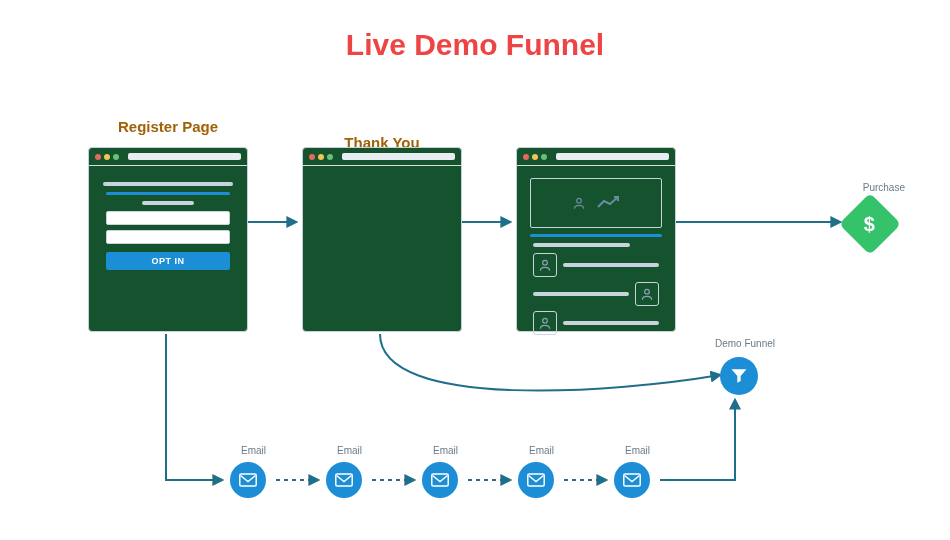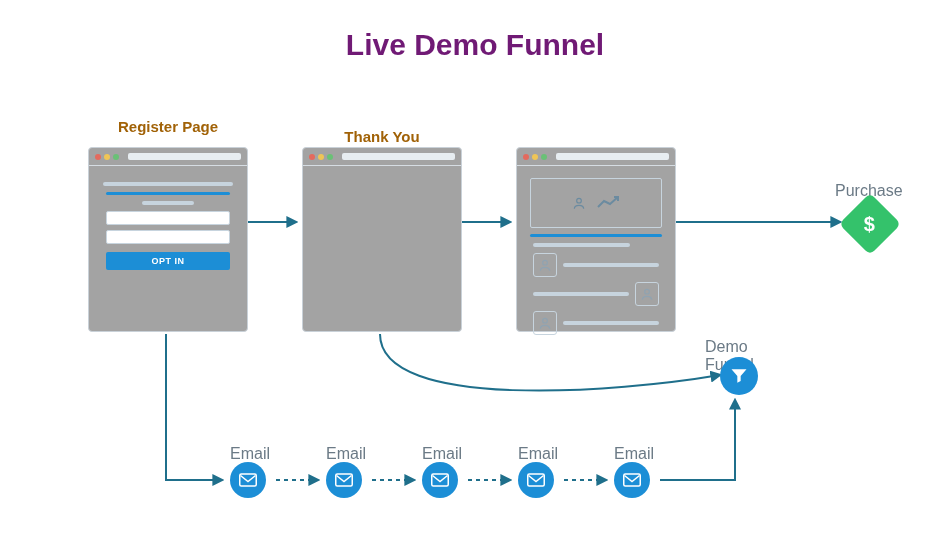--- a/index.html
+++ b/index.html
@@ -8,38 +8,38 @@
     height: 540px;
     background: #fff;
     font-family: Arial, Helvetica, sans-serif;
     position: relative;
     overflow: hidden;
   }
   .title {
     text-align: center;
     font-size: 30px;
     font-weight: 700;
-    color: #701a75;
+    color: #ef4444;
     padding-top: 28px;
   }
   .stage { position: relative; width: 950px; height: 470px; top: 10px; }
   .col-label {
     position: absolute;
     font-size: 15px;
     font-weight: 700;
     color: #a16207;
     text-align: center;
   }
   .browser {
     position: absolute;
     width: 160px;
     height: 185px;
     border: 1.5px solid #c9d1d8;
     border-radius: 4px;
-    background: #a3a3a3;
+    background: #14532d;
   }
   .browser-chrome {
     height: 18px;
     border-bottom: 1px solid #d6dde3;
     display: flex;
     align-items: center;
     padding: 0 6px;
     gap: 3px;
   }
   .dot { width: 6px; height: 6px; border-radius: 50%; }
@@ -77,21 +77,21 @@
   }
   .slide .person { width: 14px; height: 14px; }
   .slide .chart  { width: 24px; height: 16px; }
   .people-row { display: flex; align-items: center; gap: 6px; margin: 5px 6px; }
   .avatar-box {
     width: 24px; height: 24px; border: 1.5px solid #c7d4de; border-radius: 3px;
     display: flex; align-items: center; justify-content: center;
   }
   .avatar-box svg { width: 14px; height: 14px; stroke: #8fa3b2; fill: none; stroke-width: 2; }
   .small-label {
-    position: absolute; font-size: 16px; color: #6b7a86; text-align: left;
+    position: absolute; font-size: 10px; color: #6b7a86; text-align: right;
   }
   .purchase-diamond {
     position: absolute; width: 44px; height: 44px;
     background: #34c26b; transform: rotate(45deg);
     border-radius: 6px;
     display: flex; align-items: center; justify-content: center;
   }
   .purchase-diamond span { transform: rotate(-45deg); color: #fff; font-size: 20px; font-weight: 700; }
   .funnel-badge {
     position: absolute; width: 38px; height: 38px; background: #1c8ed6;
@@ -148,21 +148,21 @@
     <div class="browser-body">
       <div class="bar wide"></div>
       <div class="bar accent"></div>
       <div class="bar sm"></div>
       <div class="input"></div>
       <div class="input"></div>
       <div class="btn">OPT IN</div>
     </div>
   </div>
 
-  <div class="col-label" style="left:302px; top:56px; width:160px;">Thank You</div>
+  <div class="col-label" style="left:302px; top:62px; width:160px;">Thank You</div>
   <div class="browser" style="left:302px; top:75px;">
     <div class="browser-chrome">
       <div class="dot d-red"></div>
       <div class="dot d-yel"></div>
       <div class="dot d-grn"></div>
       <div class="addr"></div>
     </div>
   </div>
 
   <div class="browser" style="left:516px; top:75px;">

